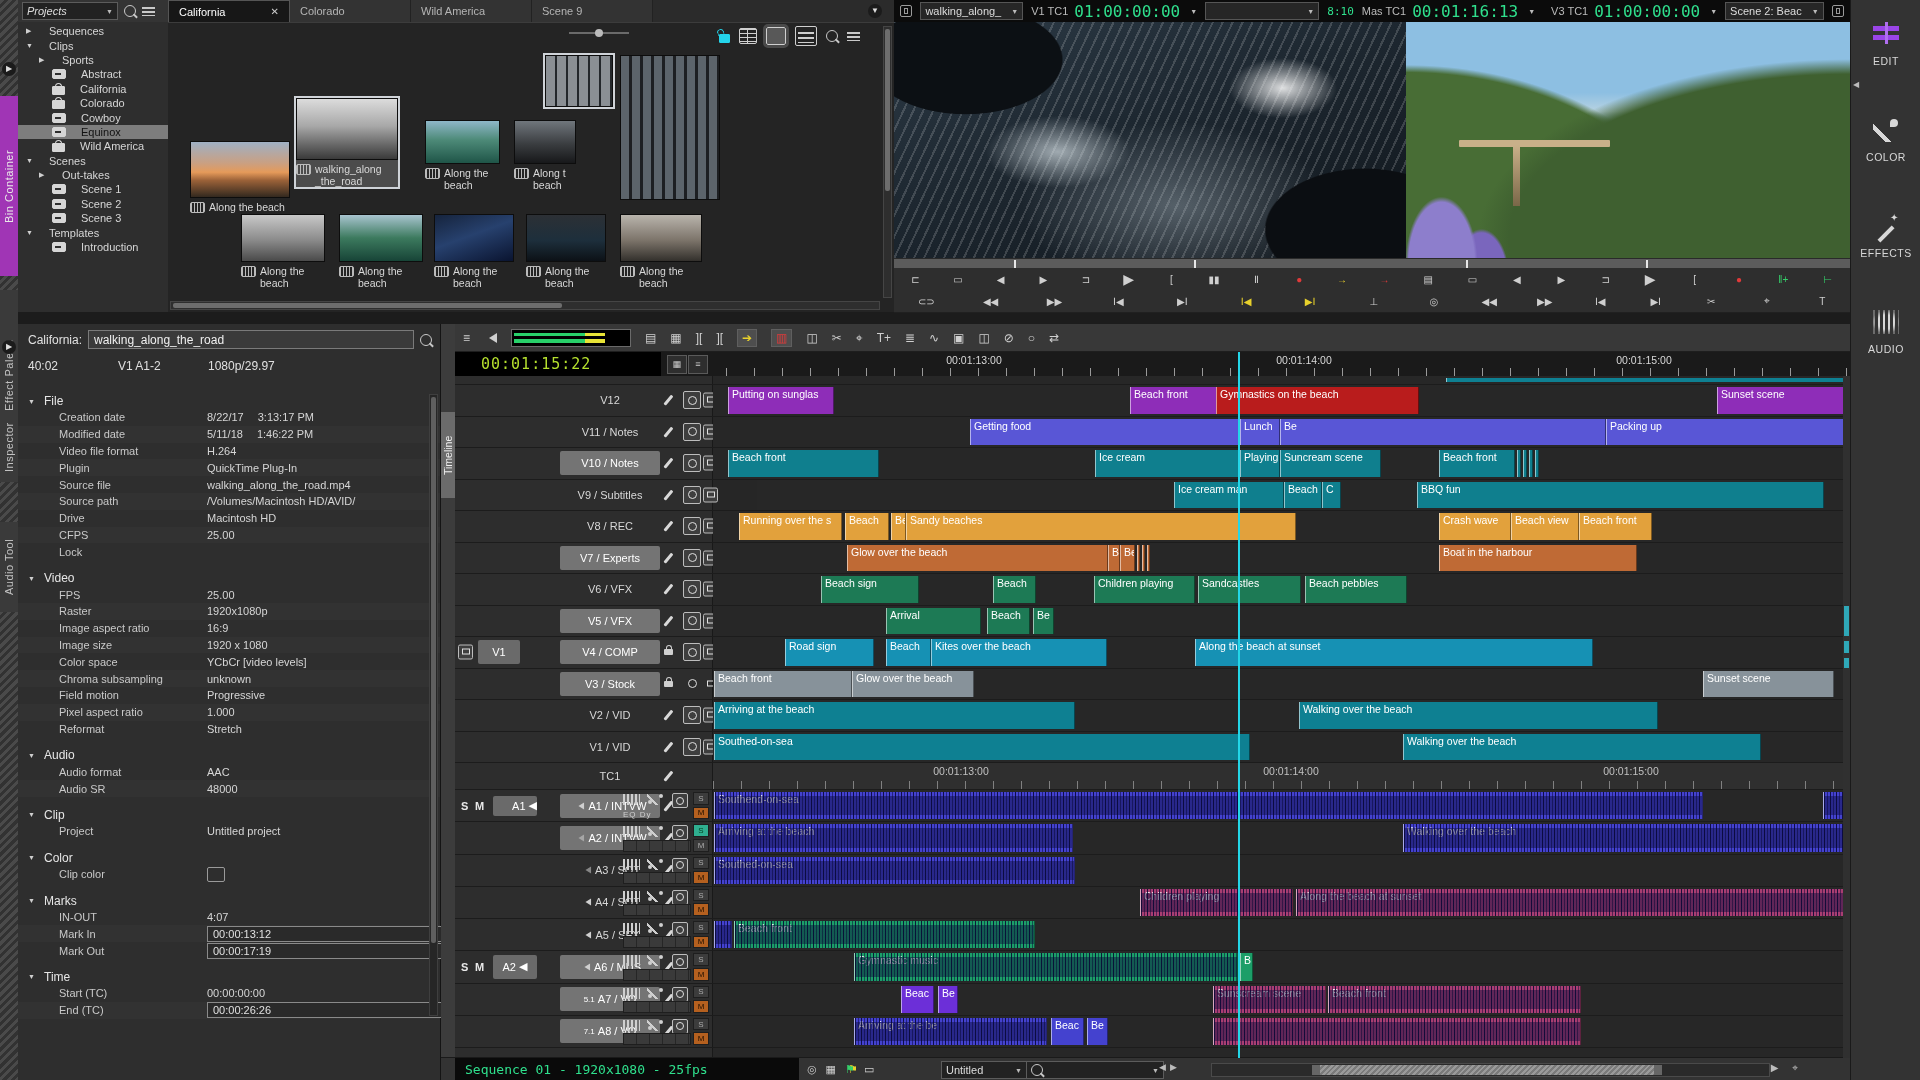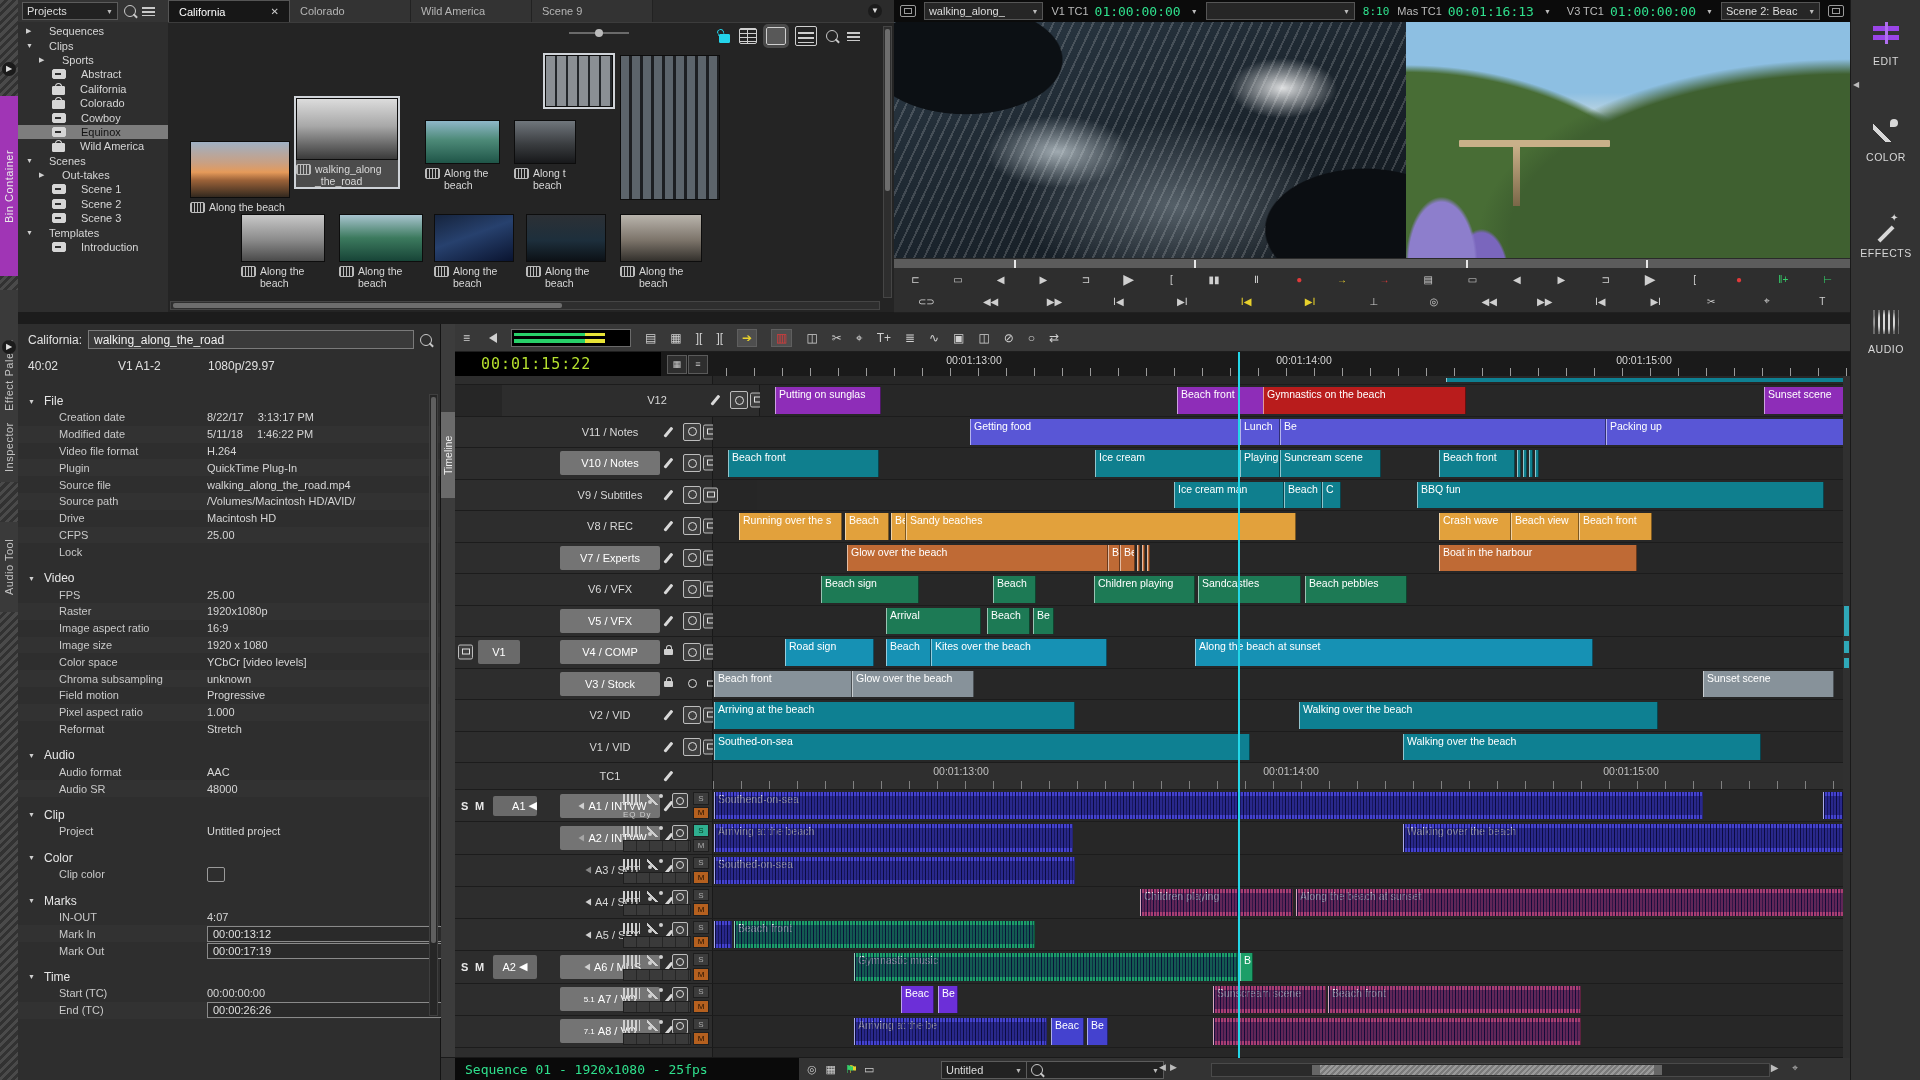--- a/index.html
+++ b/index.html
@@ -14,21 +14,21 @@
     background-image:repeating-linear-gradient(135deg,#4a4a4a 0 3px,#323232 3px 6px);}
   .rail-circle{position:absolute;left:2px;width:14px;height:14px;border-radius:50%;background:#1b1b1b;
     color:#ddd;font-size:8px;line-height:14px;text-align:center;}
   .vtab{position:absolute;left:0;width:18px;display:flex;align-items:center;justify-content:center;
     writing-mode:vertical-rl;transform:rotate(180deg);font-size:11px;color:#e8e8e8;letter-spacing:.5px;}
   .vtab.plain{background:#3a3a3a;color:#c2c2c2;}
   
   #project{left:18px;top:0;width:150px;height:312px;background:#2e2e2e;border-right:1px solid #1a1a1a;}
   #project-header{position:absolute;left:0;top:0;width:100%;height:22px;background:#343434;display:flex;align-items:center;gap:6px;padding-left:4px;box-sizing:border-box;}
   .selbox{background:#222;border:1px solid #5c5c5c;height:16px;display:flex;align-items:center;justify-content:space-between;padding:0 4px;color:#ddd;font-size:11px;}
-  #project-select{width:86px;}
+  #project-select{width:86px;font-style:italic;}
   .caret{font-size:7px;color:#bbb;margin-left:4px;}
   .ic-search{width:10px;height:10px;border:1.5px solid #c9c9c9;border-radius:50%;position:relative;display:inline-block;}
   .ic-search::after{content:"";position:absolute;width:5px;height:1.5px;background:#c9c9c9;left:8px;top:9px;transform:rotate(45deg);}
   .ic-burger{width:13px;height:9px;display:inline-block;background:repeating-linear-gradient(180deg,#c9c9c9 0 2px,transparent 2px 4px);}
   #tree{position:absolute;top:24px;left:0;right:0;}
   .trow{height:14.4px;display:flex;align-items:center;gap:15px;font-size:11px;color:#d6d6d6;white-space:nowrap;}
   .trow.sel{background:#7d7d7d;color:#111;}
   .tri{font-size:7px;color:#cfcfcf;width:8px;}
   .ic-bin{width:12px;height:8px;border:1px solid #d6d6d6;border-radius:2px;background:#d6d6d6;position:relative;flex:0 0 auto;}
   .ic-bin::after{content:"";position:absolute;left:2px;top:3px;width:6px;height:2px;background:#2e2e2e;}
@@ -69,21 +69,21 @@
   .art-cluster{background:repeating-linear-gradient(90deg,#5c646b 0 8px,#1d1f22 8px 11px),repeating-linear-gradient(180deg,rgba(90,110,120,.75) 0 6px,rgba(8,8,8,.92) 6px 9px);}
   .sbar-h{position:absolute;left:2px;bottom:2px;height:7px;right:14px;background:#2e2e2e;border:1px solid #454545;}
   .sbar-h .thumb{position:absolute;left:2px;top:1px;bottom:1px;width:55%;background:#6d6d6d;border-radius:2px;}
   .sbar-v{position:absolute;top:26px;bottom:14px;right:2px;width:7px;background:#2e2e2e;border:1px solid #454545;}
   .sbar-v .thumb{position:absolute;top:2px;left:1px;right:1px;height:60%;background:#6d6d6d;border-radius:2px;}
   
   #monitors{left:894px;top:0;width:956px;height:312px;background:#262626;}
   #mon-toolbar{position:absolute;left:0;top:0;right:0;height:22px;background:#0b0b0b;display:flex;align-items:center;gap:8px;padding:0 6px;box-sizing:border-box;white-space:nowrap;}
   .mt-dd{background:#262626;border:1px solid #555;height:16px;display:flex;align-items:center;justify-content:space-between;padding:0 4px;color:#ddd;gap:6px;}
   .mt-tc{display:flex;align-items:center;gap:6px;color:#bbb;}
-  .mt-tc .v{color:#2fe08d;font-family:"DejaVu Sans Mono",monospace;font-size:13px;}
+  .mt-tc .v{color:#2fe08d;font-family:"DejaVu Sans Mono",monospace;font-size:16px;}
   .ic-clip2{width:15px;height:10px;border:1px solid #9a9a9a;border-radius:2px;position:relative;}
   .ic-clip2::after{content:"";position:absolute;left:3px;top:2px;right:3px;bottom:2px;border:1px solid #9a9a9a;}
   .video{position:absolute;top:22px;height:236px;}
   .art-ocean{background:
     radial-gradient(160px 90px at 14% 16%,#0c1014 0 60%,transparent 61%),
     radial-gradient(180px 110px at 92% 88%,#0b0e12 0 55%,transparent 56%),
     radial-gradient(90px 50px at 76% 28%,rgba(255,255,255,.85),rgba(255,255,255,0) 60%),
     radial-gradient(120px 60px at 32% 55%,rgba(230,240,245,.65),transparent 60%),
     radial-gradient(220px 120px at 55% 78%,rgba(200,215,225,.35),transparent 70%),
     repeating-linear-gradient(115deg,rgba(255,255,255,.16) 0 2px,transparent 2px 9px),
@@ -720,21 +720,21 @@
           <span class="rlabel" style="left: 918px;">00:01:15:00</span>
         </div>
     </div>
     <div id="tl-tracks">
         <div class="track" style="height: 9px;">
           <div class="hdr"></div>
           <div class="content">
             <div class="clip" style="left: 733px; width: 405px; background: rgb(14, 128, 146);"></div>
           </div>
         </div>
-        <div class="track" style="height: 31.5px; padding-left: 47px;">
+        <div class="track" style="height: 31.5px;">
           <div class="hdr">
             <span class="tname">
               <span>V12</span>
             </span>
             <span class="ic-pencil"></span>
             <span class="ic-pwr"></span>
             <span class="ic-mon2"></span>
           </div>
           <div class="content">
             <div class="clip" style="left: 15px; width: 106px; background: rgb(142, 45, 184);">

